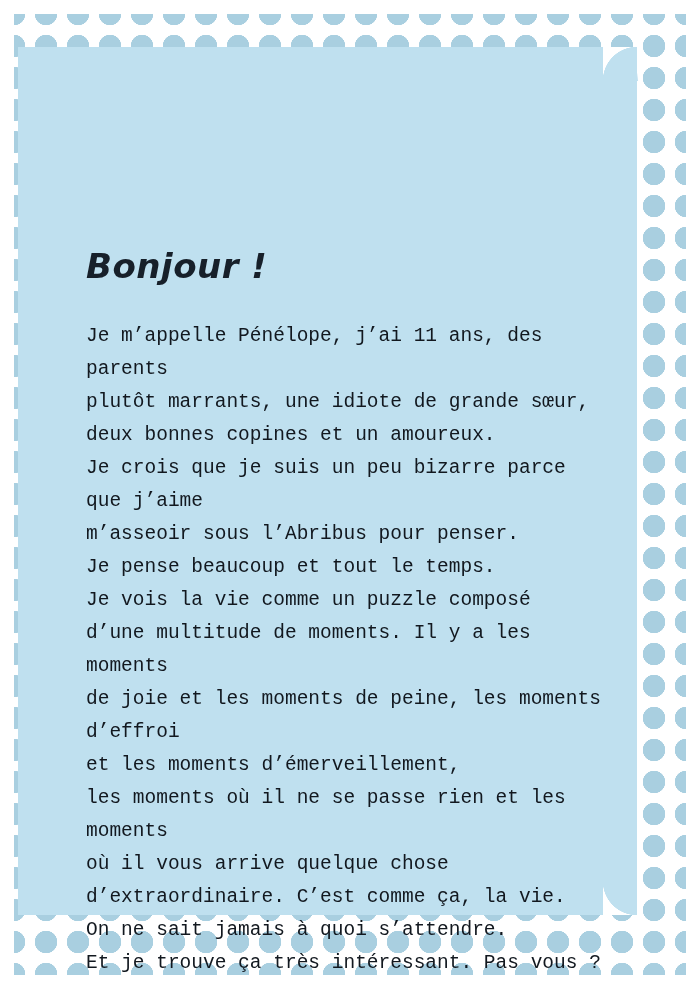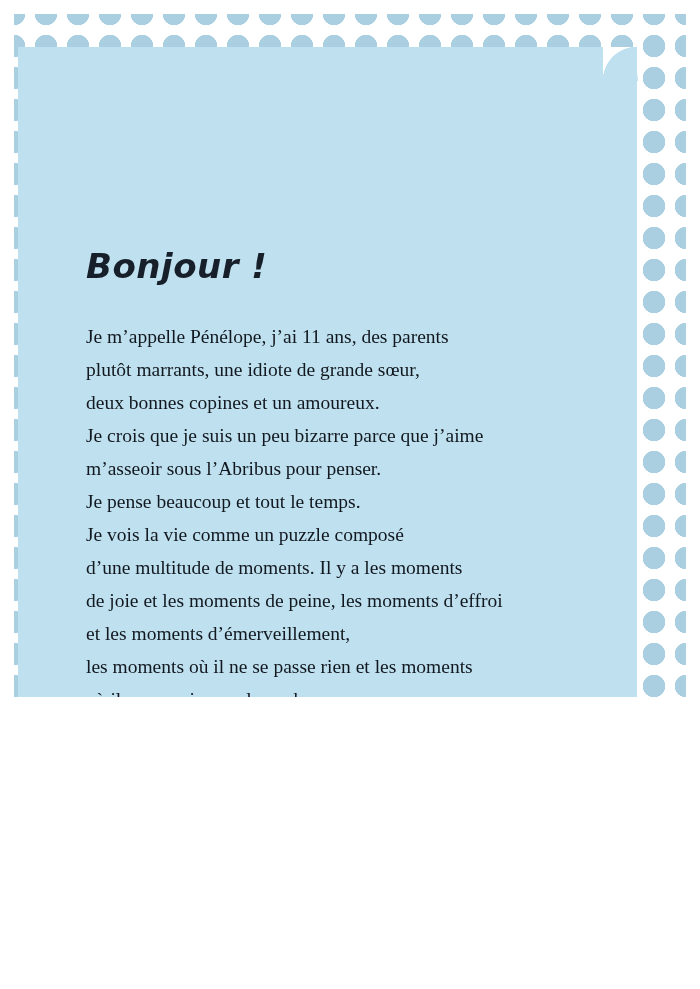--- a/index.html
+++ b/index.html
@@ -3,21 +3,21 @@
 <meta charset="utf-8">
 <style>
   html, body {
     margin: 0;
     padding: 0;
     background: #ffffff;
   }
   .page {
     position: relative;
     width: 700px;
-    height: 697px;
+    height: 989px;
     background: #ffffff;
     overflow: hidden;
     font-family: "Liberation Serif", serif;
   }
 
   
   .pattern-frame {
     position: absolute;
     left: 14px;
     top: 14px;
@@ -82,21 +82,21 @@
   .greeting {
     font-family: "DejaVu Sans", sans-serif;
     font-style: italic;
     font-size: 34px;
     color: #17202a;
     margin: 0 0 34px 0;
     letter-spacing: 0.5px;
   }
 
   .body-text {
-    font-family: Liberation Serif, serif;
+    font-family: Liberation Mono, monospace;
     font-size: 19.5px;
     line-height: 33px;
     color: #12181f;
     margin: 0;
     white-space: pre-line;
   }
 </style>
 </head>
 <body>
 

